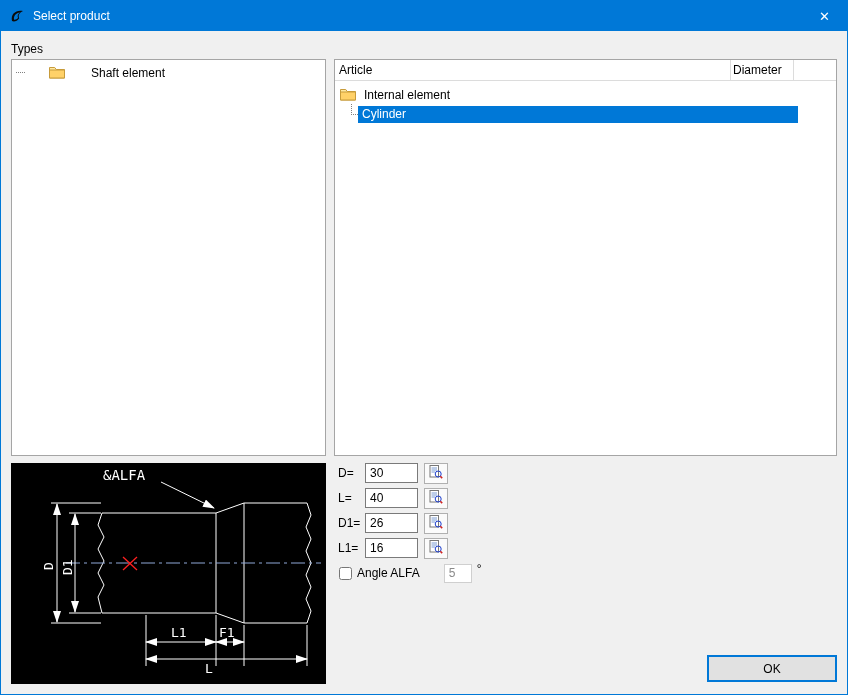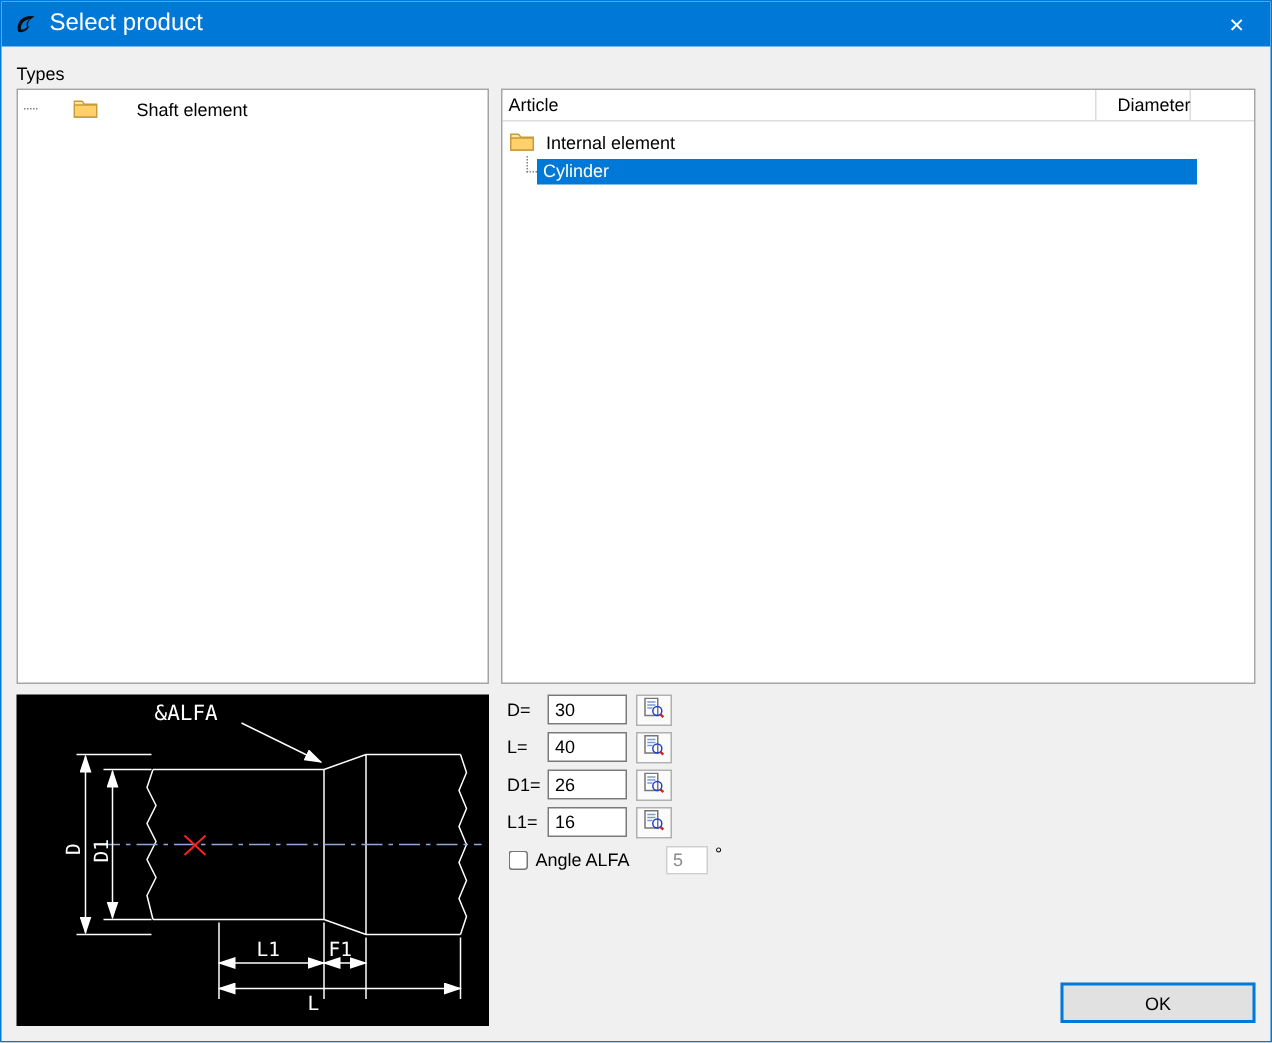--- a/index.html
+++ b/index.html
@@ -20,42 +20,42 @@
   }
   .titlebar {
     height: 30px;
     background: #0078d7;
     color: #fff;
     display: flex;
     align-items: center;
     padding-left: 8px;
   }
   .title-icon { width: 16px; height: 16px; margin-right: 8px; display: flex; }
-  .title-text { font-size: 16px; }
+  .title-text { font-size: 12px; }
   .close-btn {
     margin-left: auto;
     width: 45px; height: 30px;
     display: flex; align-items: center; justify-content: center;
     font-size: 13px;
   }
   .types-label { position: absolute; left: 10px; top: 41px; }
   .panel {
     position: absolute;
     background: #fff;
     border: 1px solid #a5a5a5;
     overflow: hidden;
   }
   .tree-panel { left: 10px; top: 58px; width: 315px; height: 397px; padding-top: 4px; }
   .list-panel { left: 333px; top: 58px; width: 503px; height: 397px; }
   .tree-row { display: flex; align-items: center; height: 17px; padding-left: 4px; gap: 22px; }
   .connector-h { width: 9px; border-top: 1px dotted #808080; margin-right: 2px; }
   .folder-ic { width: 16px; height: 13px; margin-right: 4px; flex: 0 0 auto; display: flex; }
   .list-header { display: flex; height: 21px; border-bottom: 1px solid #dcdcdc; align-items: stretch; }
   .col-article { width: 395px; padding-left: 4px; display: flex; align-items: center; }
-  .col-diameter { width: 64px; padding-left: 14px; border-left: 1px solid #dcdcdc; border-right: 1px solid #dcdcdc; display: flex; align-items: center; }
+  .col-diameter { width: 64px; padding-left: 2px; border-left: 1px solid #dcdcdc; border-right: 1px solid #dcdcdc; display: flex; align-items: center; }
   .col-rest { flex: 1; }
   .list-body { padding-top: 5px; }
   .row-internal { display: flex; align-items: center; height: 17px; padding-left: 5px; gap: 4px; }
   .row-cylinder { display: flex; align-items: flex-end; margin-top: 1px; padding-left: 16px; }
   .connector-l { width: 7px; height: 11px; border-left: 1px dotted #808080; border-bottom: 1px dotted #808080; margin-bottom: 8px; }
   .selected-row {
     background: #0078d7; color: #fff;
     height: 17px; line-height: 17px;
     width: 440px; padding-left: 4px;
   }

